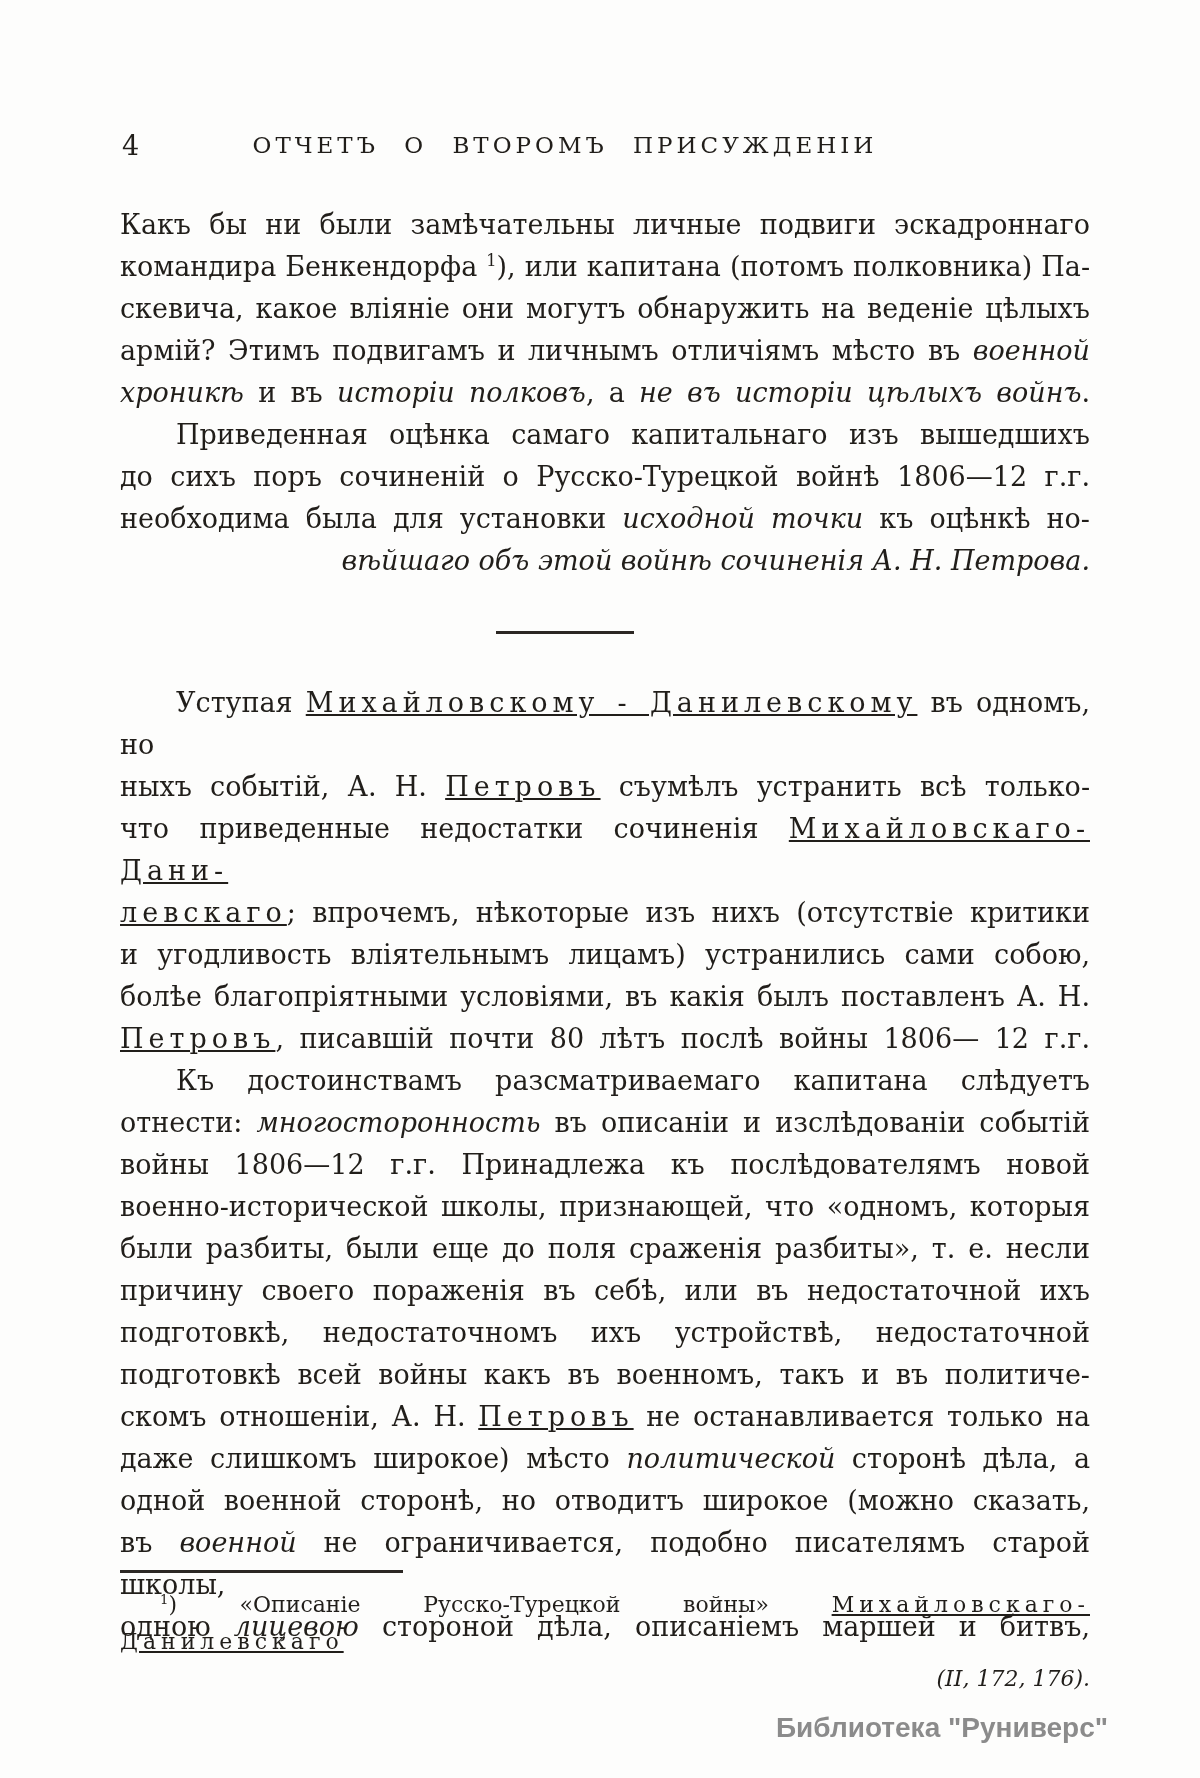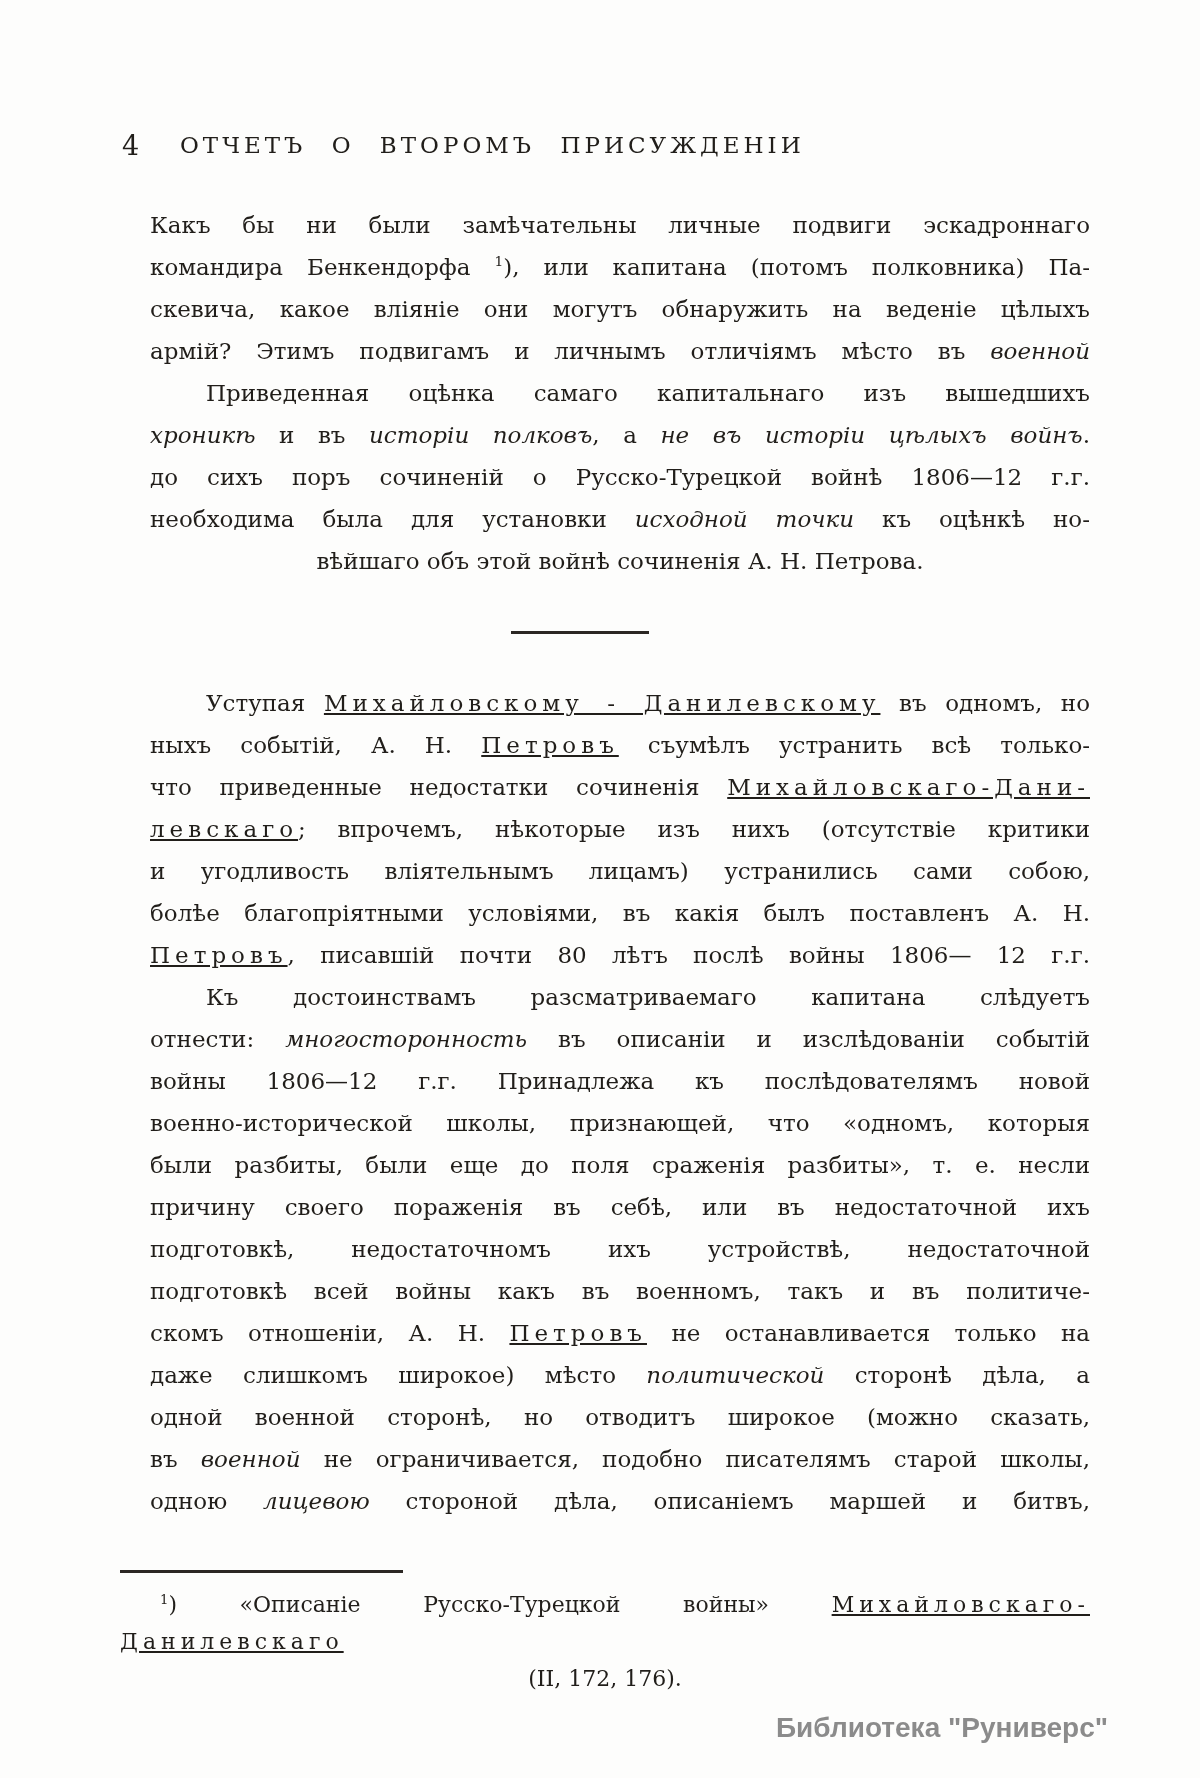--- a/index.html
+++ b/index.html
@@ -12,36 +12,36 @@
     color: #211e1a;
     font-family: "DejaVu Serif", "Liberation Serif", serif;
     overflow: hidden;
   }
 
   
   .header-row { position: absolute; top: 128px; left: 120px; right: 110px; height: 42px; }
   .page-number { position: absolute; left: 2px; top: 2px; font-size: 27px; }
   .running-head {
     position: absolute; left: 60px; right: 140px; top: 4px;
+    text-align: center;
     font-size: 23px;
     letter-spacing: 4px;
     word-spacing: 14px;
     white-space: nowrap;
   }
 
   
   .body-text {
     position: absolute;
     left: 120px; right: 110px; top: 204px;
-    font-size: 23px;
+    font-size: 27px;
     line-height: 42px;
-    margin-left: 30px;
   }
   .line { text-align: justify; text-align-last: justify; }
-  .line.natural { text-align: center; text-align-last: auto; }
+  .line.natural { text-align: right; text-align-last: auto; font-style: italic; }
   .line.indent { text-indent: 56px; }
   .it { font-style: italic; }
   .spaced { letter-spacing: 5px; text-decoration: underline; }
   .sup { font-size: 0.6em; vertical-align: super; line-height: 0; }
 
   
   .divider { height: 100px; display: flex; align-items: center; justify-content: center; }
   .divider-rule { width: 138px; height: 3px; background: #2b2723; transform: translateX(-40px); }
 
   
@@ -72,22 +72,22 @@
   <div class="header-row">
     <span class="page-number">4</span>
     <span class="running-head">ОТЧЕТЪ О ВТОРОМЪ ПРИСУЖДЕНІИ</span>
   </div>
 
   <div class="body-text" id="body-container">
       <div class="line">Какъ бы ни были замѣчательны личные подвиги эскадроннаго</div>
       <div class="line">командира Бенкендорфа <span class="sup">1</span>), или капитана (потомъ полковника) Па-</div>
       <div class="line">скевича, какое вліяніе они могутъ обнаружить на веденіе цѣлыхъ</div>
       <div class="line">армій? Этимъ подвигамъ и личнымъ отличіямъ мѣсто въ <span class="it">военной</span></div>
+      <div class="line"><span class="it">хроникѣ</span> и въ <span class="it">исторіи полковъ</span>, а <span class="it">не въ исторіи цѣлыхъ войнъ</span>.</div>
       <div class="line indent">Приведенная оцѣнка самаго капитальнаго изъ вышедшихъ</div>
-      <div class="line"><span class="it">хроникѣ</span> и въ <span class="it">исторіи полковъ</span>, а <span class="it">не въ исторіи цѣлыхъ войнъ</span>.</div>
       <div class="line">до сихъ поръ сочиненій о Русско-Турецкой войнѣ 1806—12 г.г.</div>
       <div class="line">необходима была для установки <span class="it">исходной точки</span> къ оцѣнкѣ но-</div>
       <div class="line natural">вѣйшаго объ этой войнѣ сочиненія А. Н. Петрова.</div>
       <div class="divider">
         <div class="divider-rule"></div>
       </div>
       <div class="line indent">Уступая <span class="spaced">Михайловскому - Данилевскому</span> въ одномъ, но</div>
       <div class="line">ныхъ событій, А. Н. <span class="spaced">Петровъ</span> съумѣлъ устранить всѣ только-</div>
       <div class="line">что приведенные недостатки сочиненія <span class="spaced">Михайловскаго-Дани-</span></div>
       <div class="line"><span class="spaced">левскаго</span>; впрочемъ, нѣкоторые изъ нихъ (отсутствіе критики</div>

